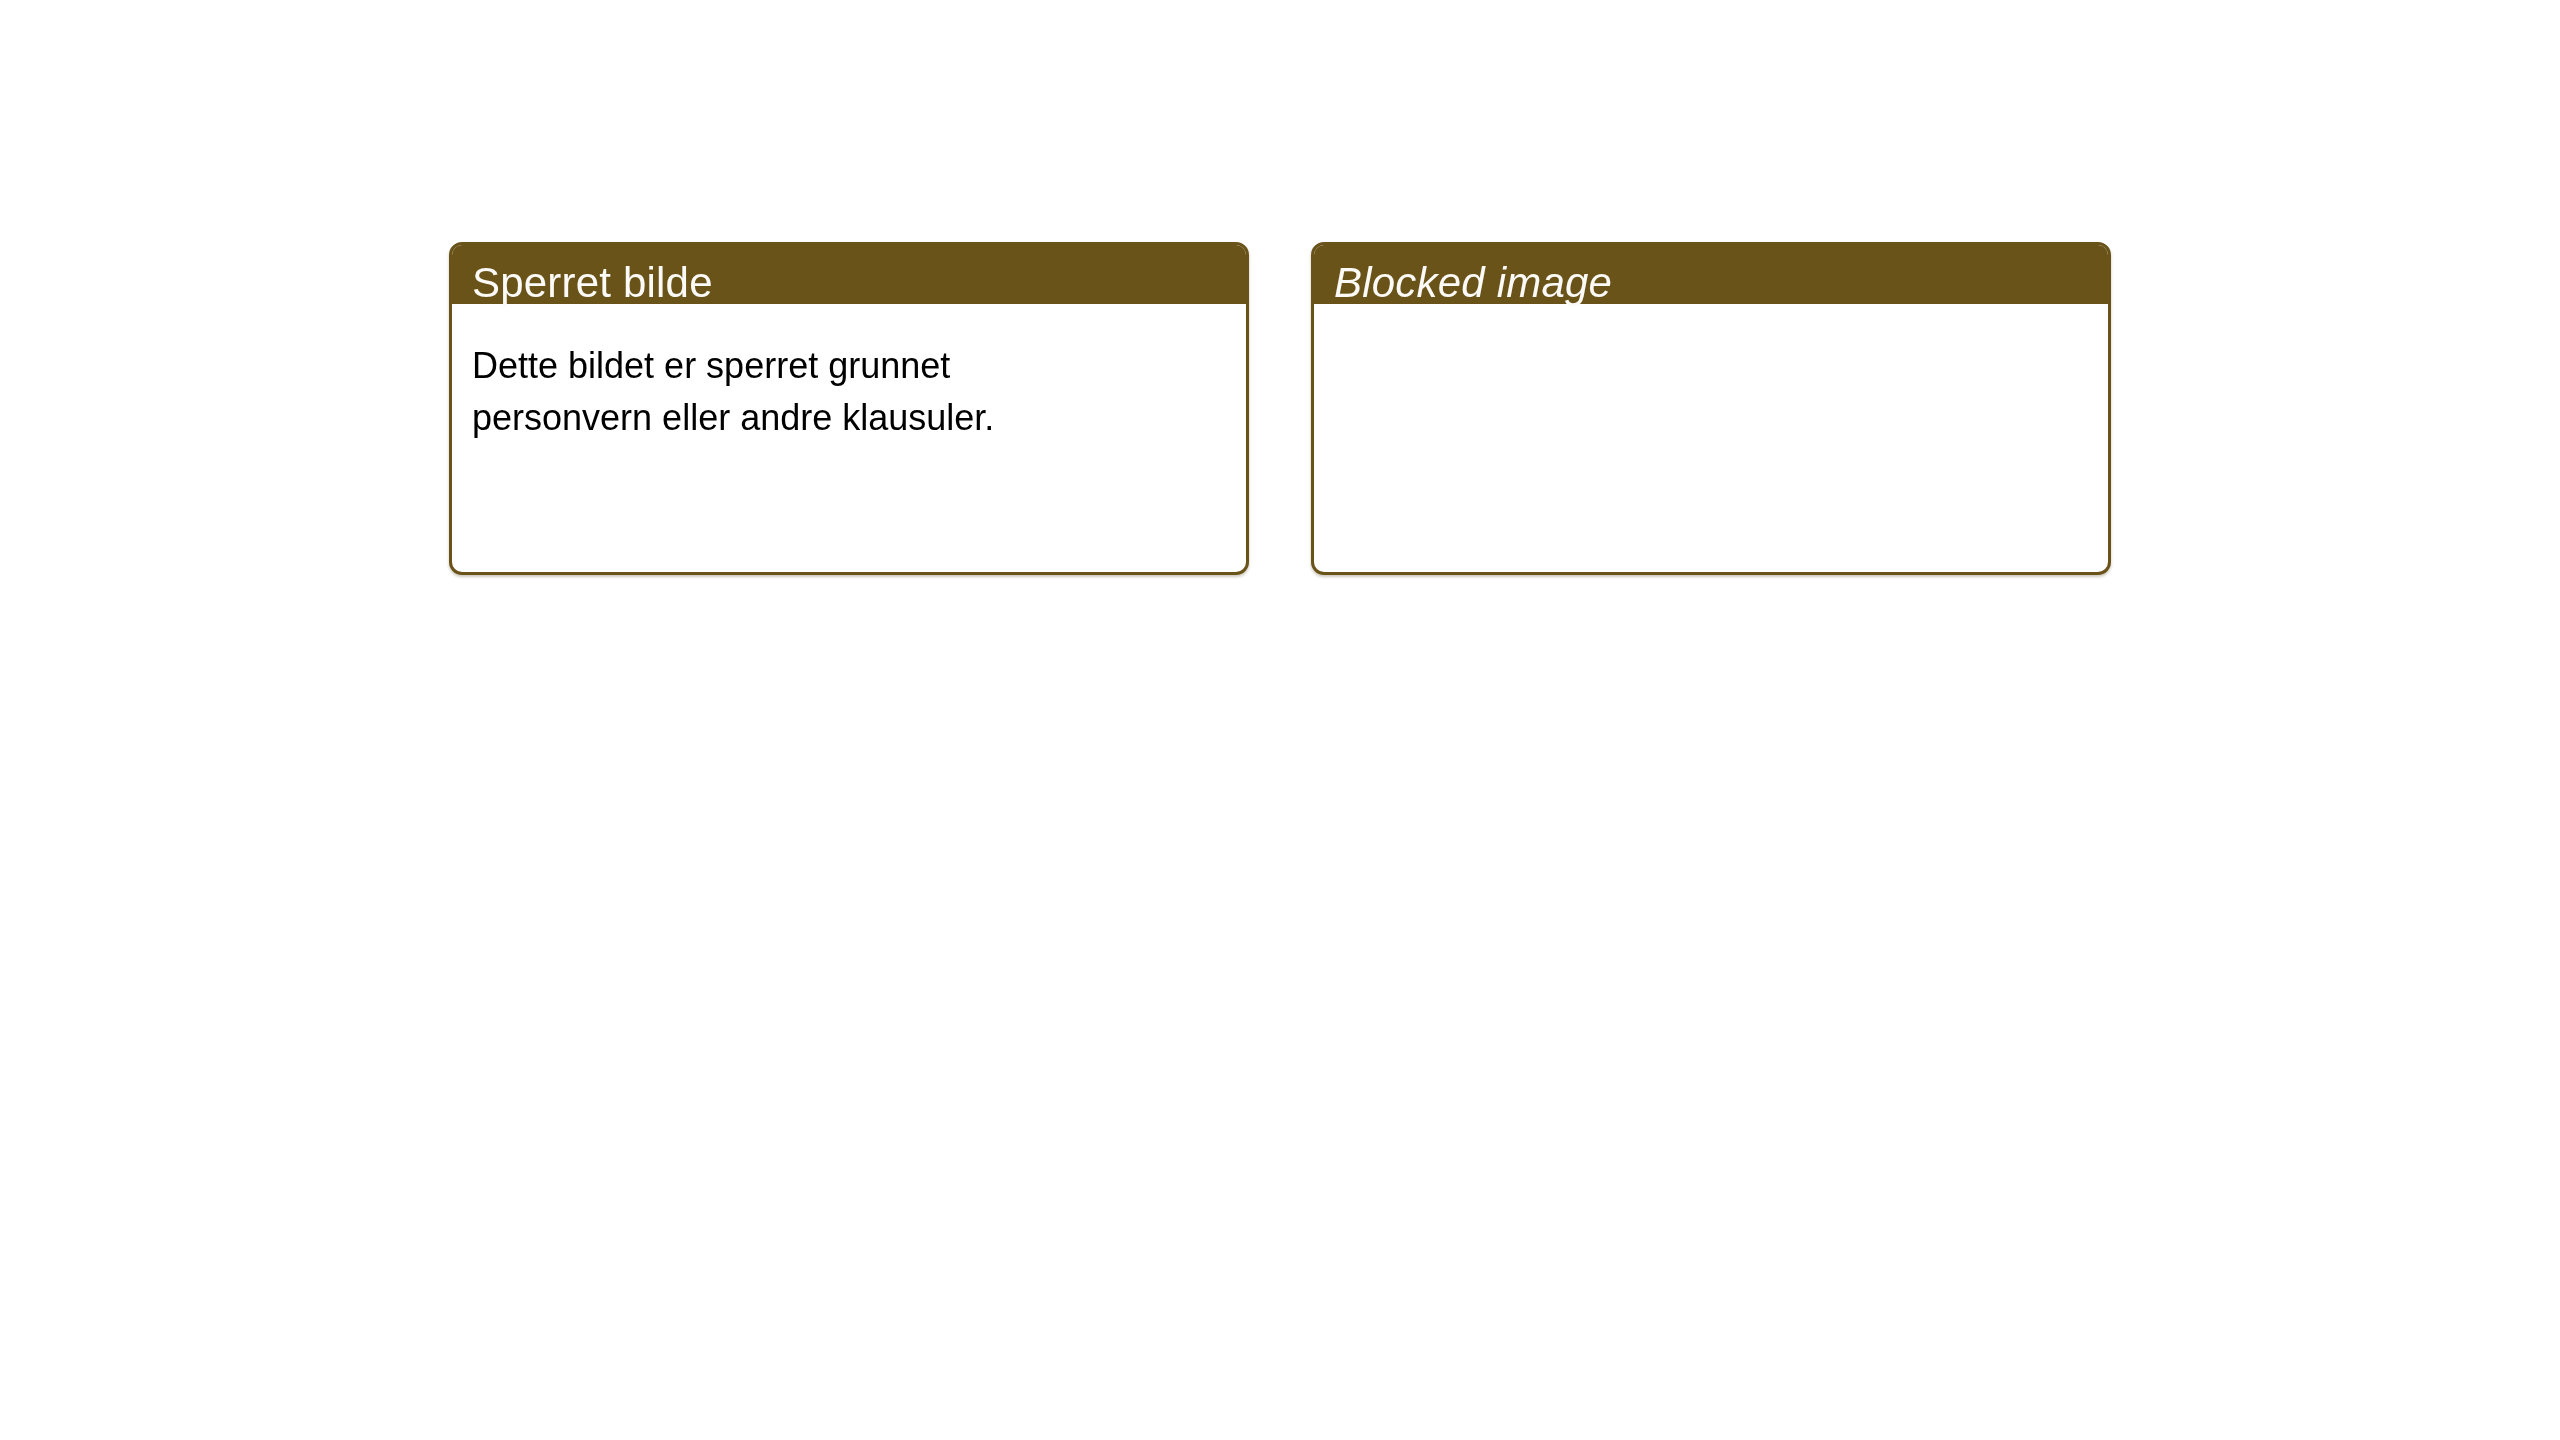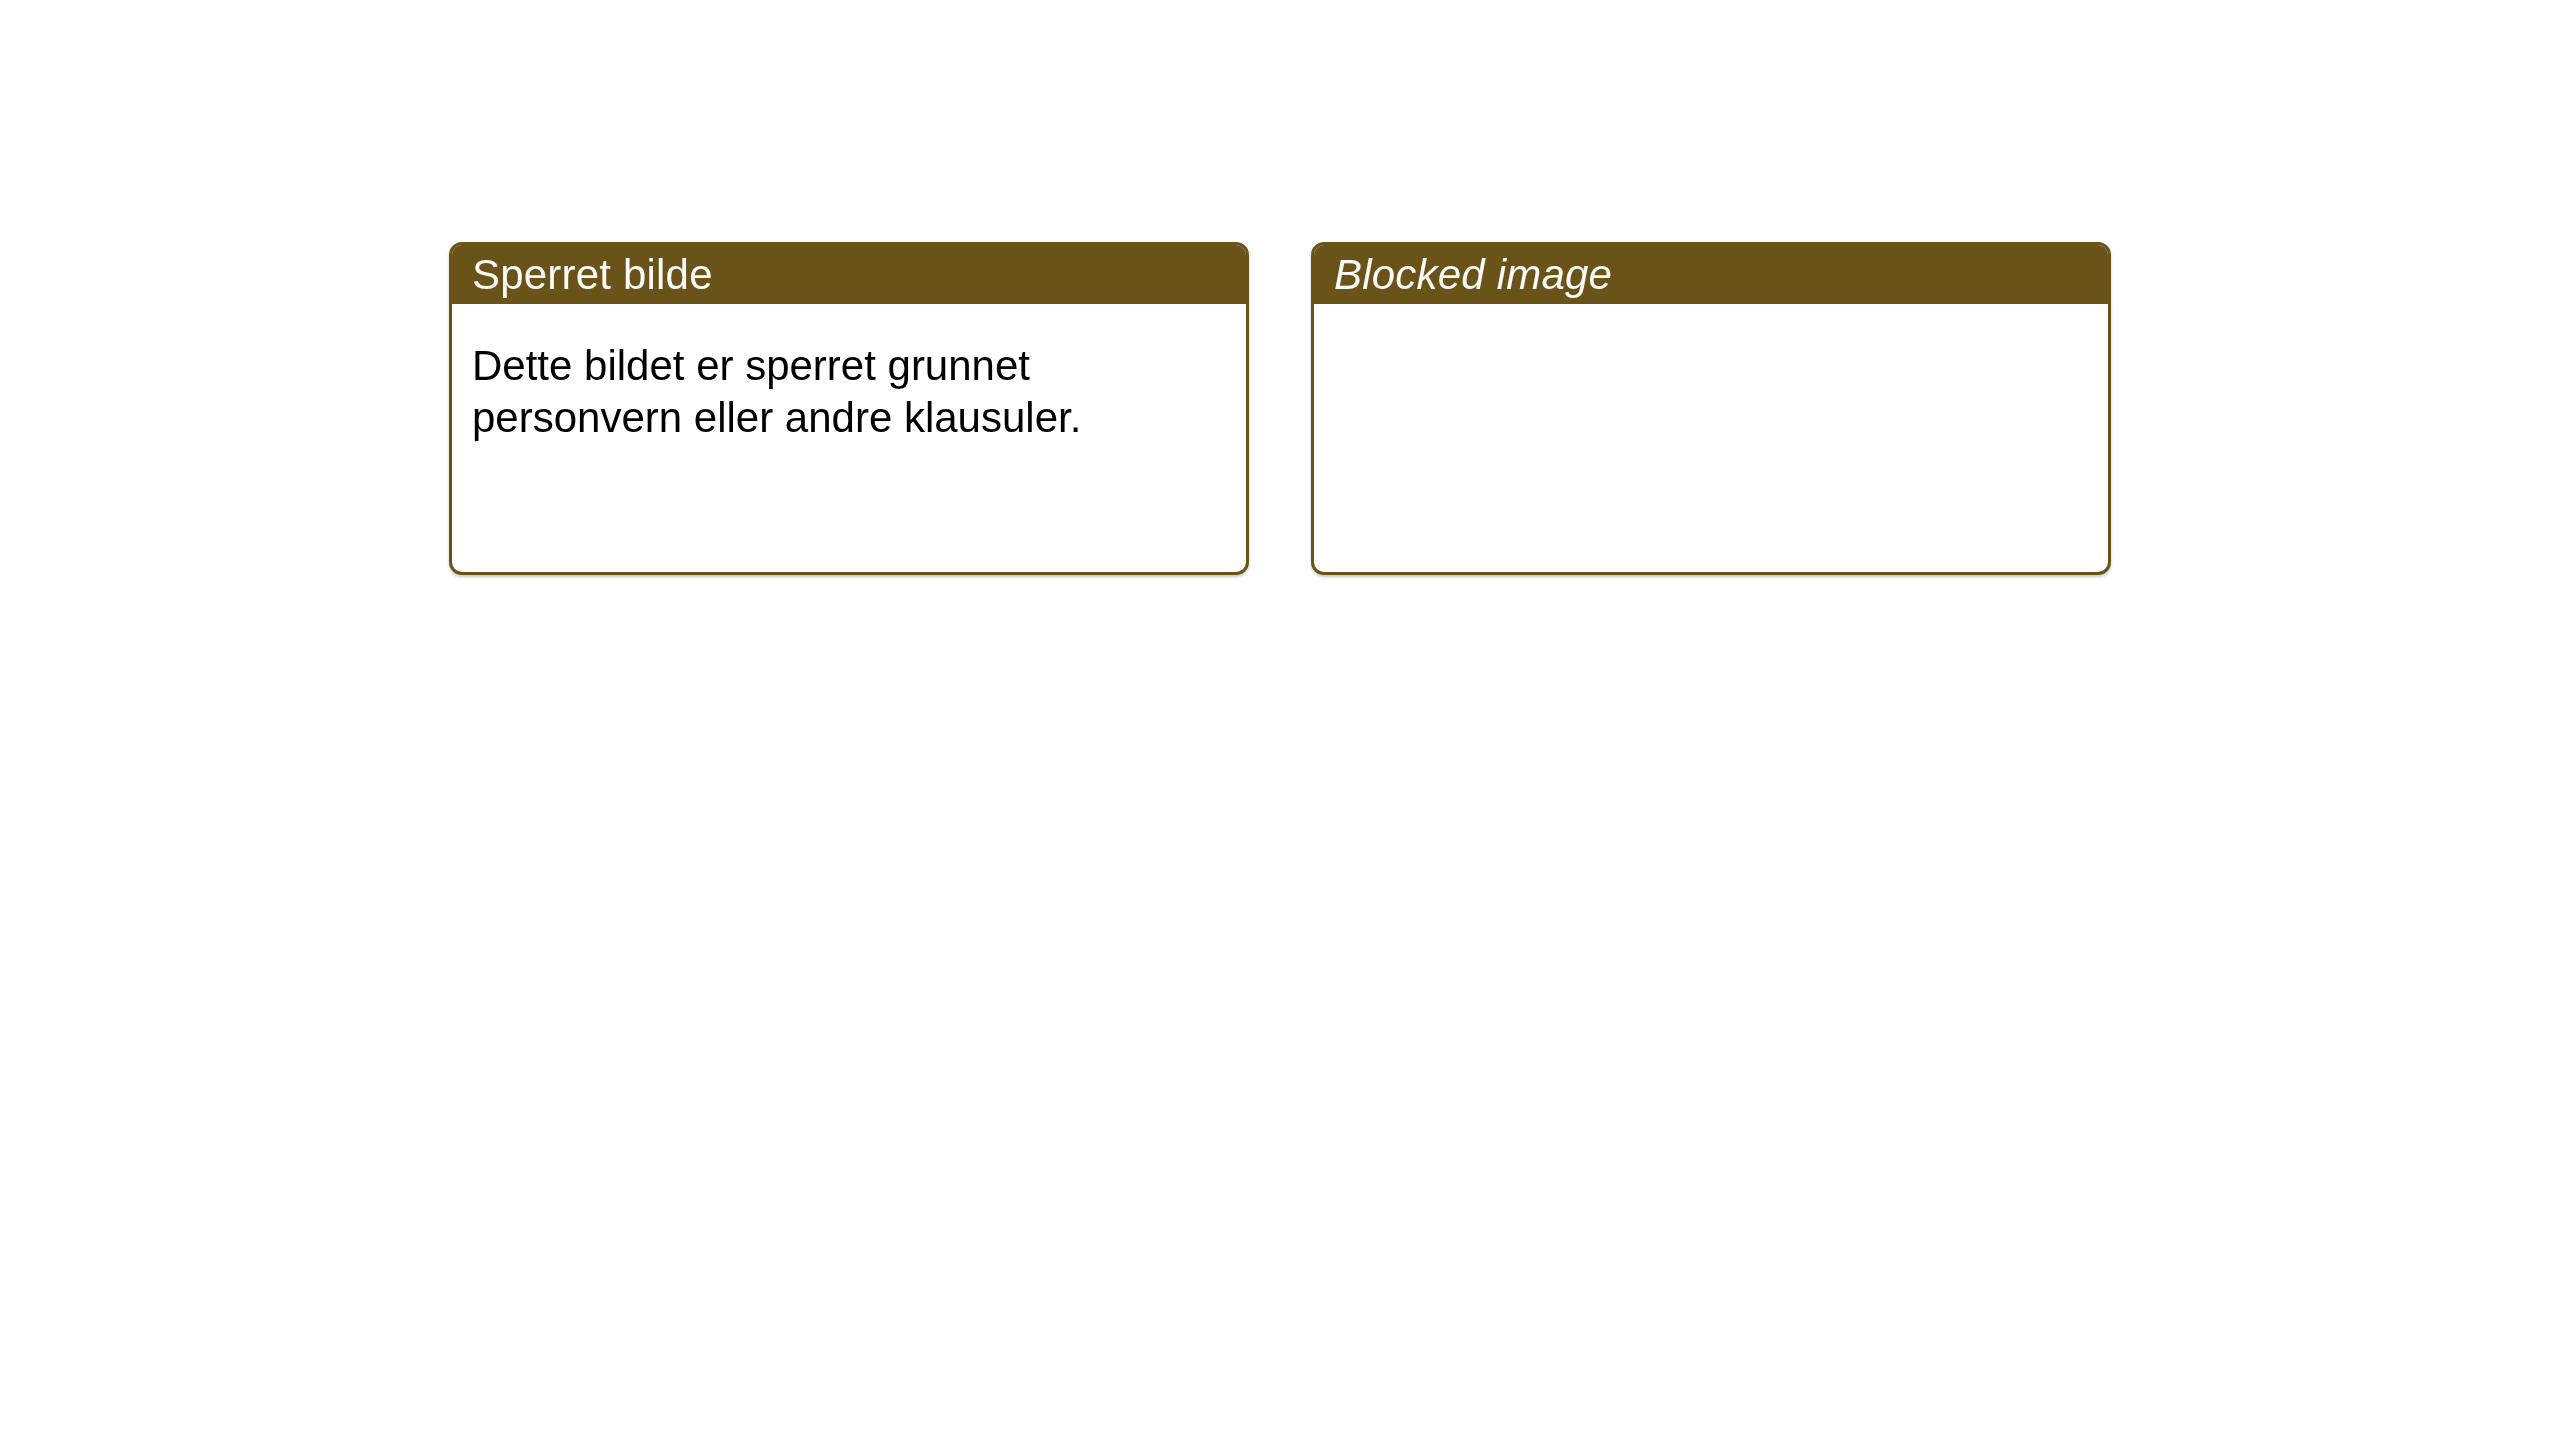--- a/index.html
+++ b/index.html
@@ -33,36 +33,36 @@
     border-radius: 13px;
     overflow: hidden;
     box-shadow: 0 2px 3px rgba(70, 55, 15, 0.28);
   }
   .notice-card.card-no { left: 449px; }
   .notice-card.card-en { left: 1311px; font-style: italic; }
   .notice-card .card-header {
     height: 59px;
     background: var(--header-bg);
     display: flex;
-    align-items: center;
+    align-items: flex-end;
     padding: 0 20px;
   }
   .notice-card .card-title {
     color: var(--header-text);
     font-size: 42px;
     line-height: 1;
     letter-spacing: 0.2px;
     white-space: nowrap;
   }
   .notice-card .card-body {
     padding: 36px 20px 0 20px;
   }
   .notice-card .card-text {
     color: var(--body-text);
-    font-size: 42px;
+    font-size: 36px;
     line-height: 52px;
     white-space: pre-line;
   }
 </style>
 </head>
 <body>
 
 <div class="stage">
 
   <div class="notice-card card-no">

